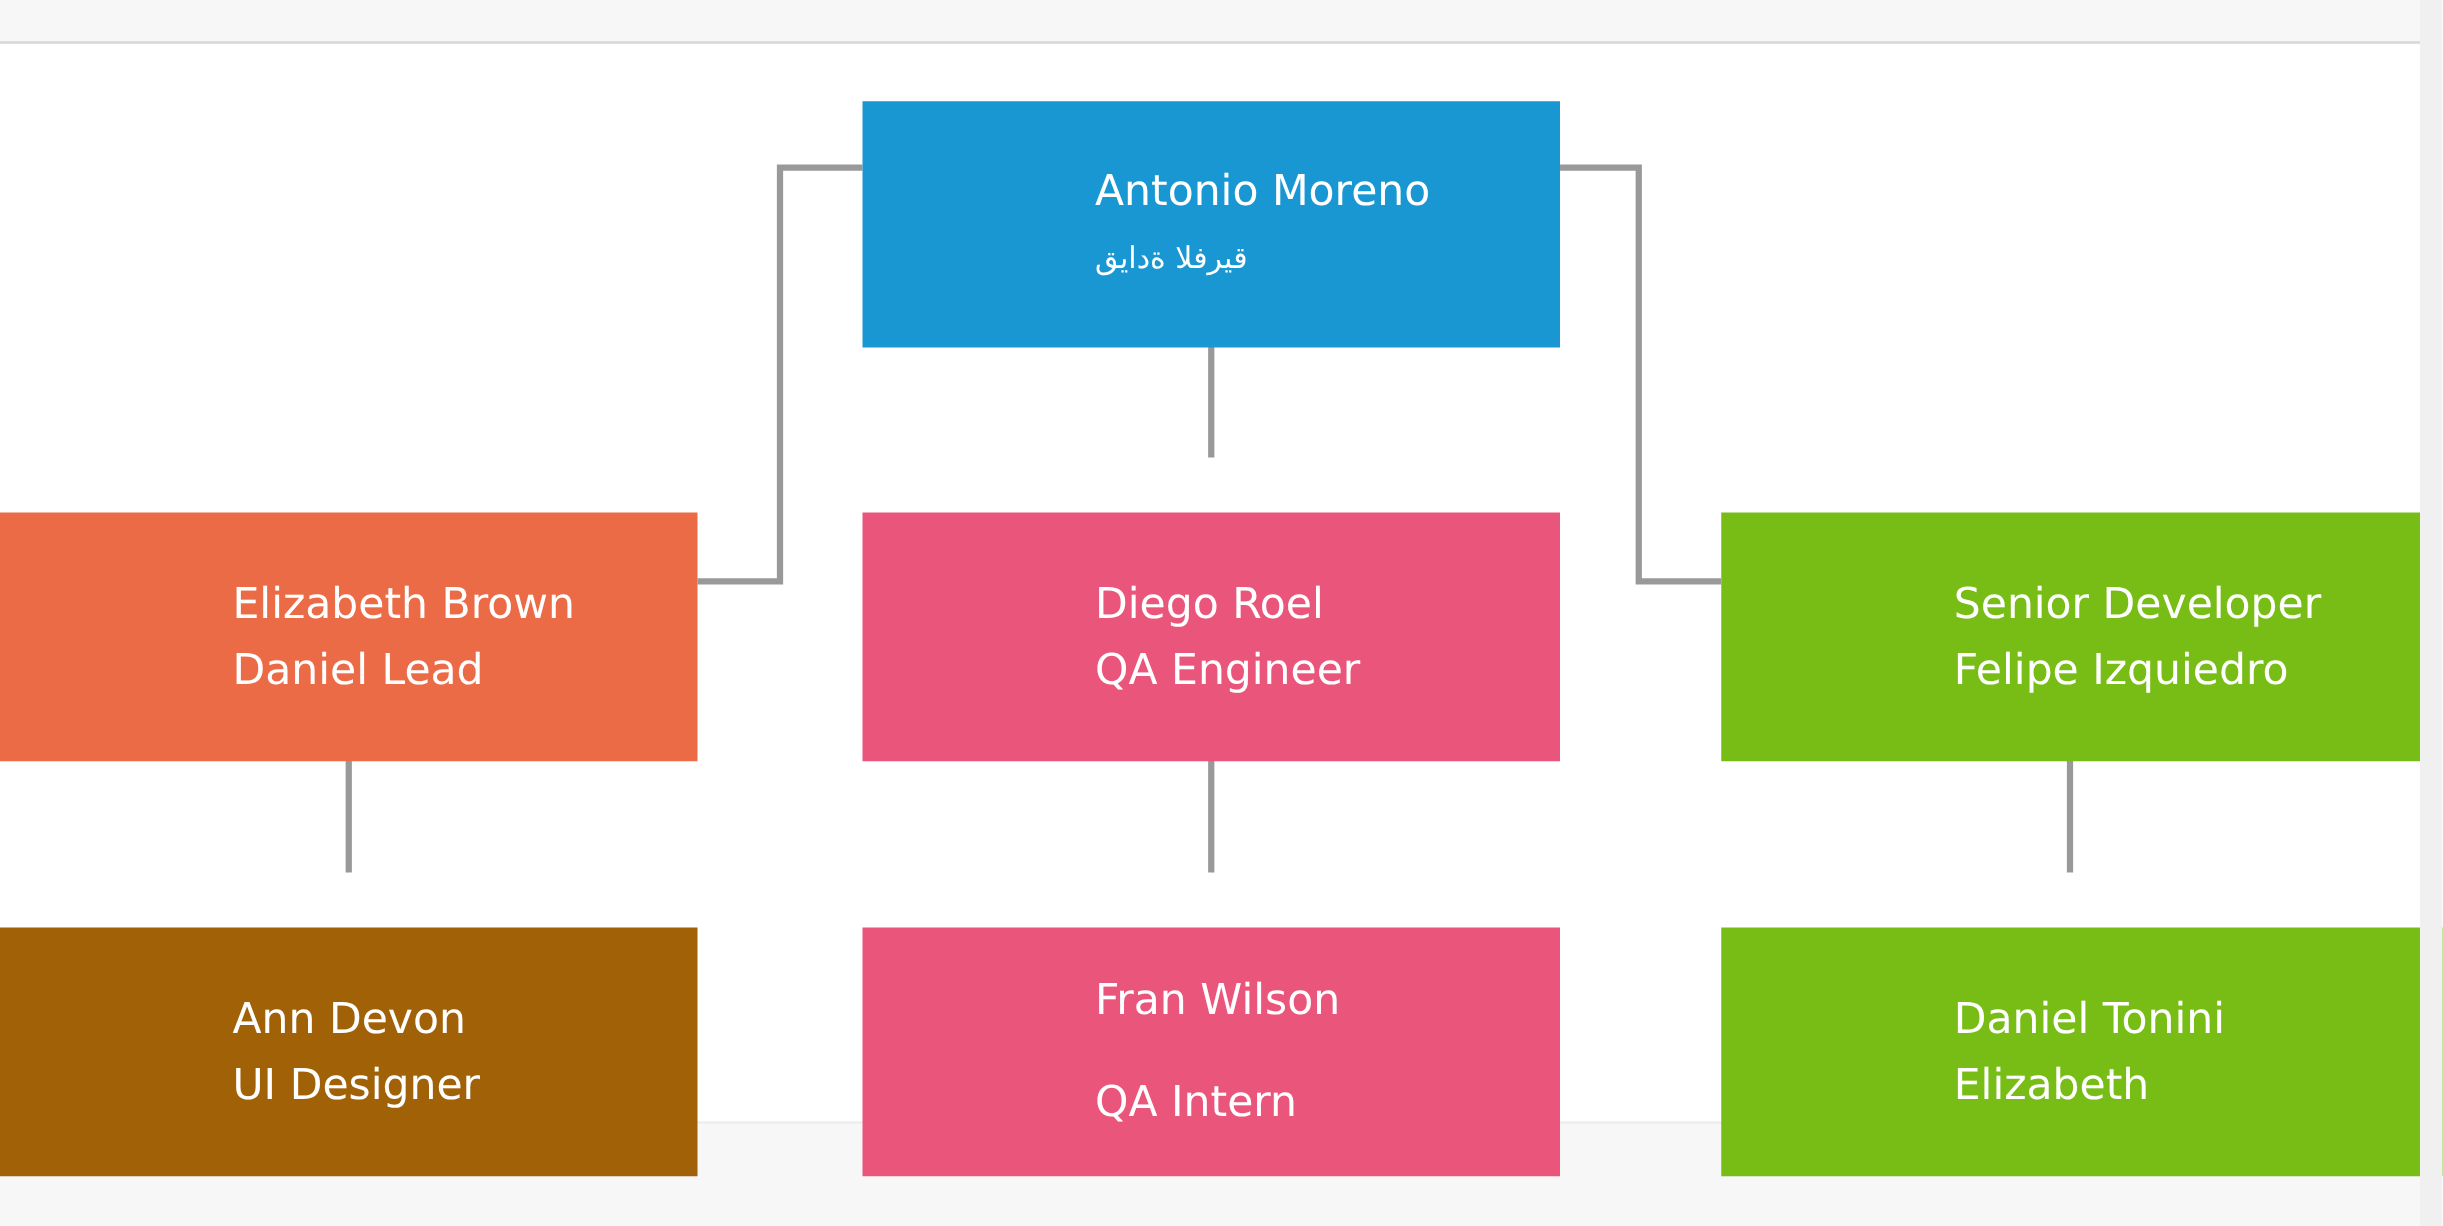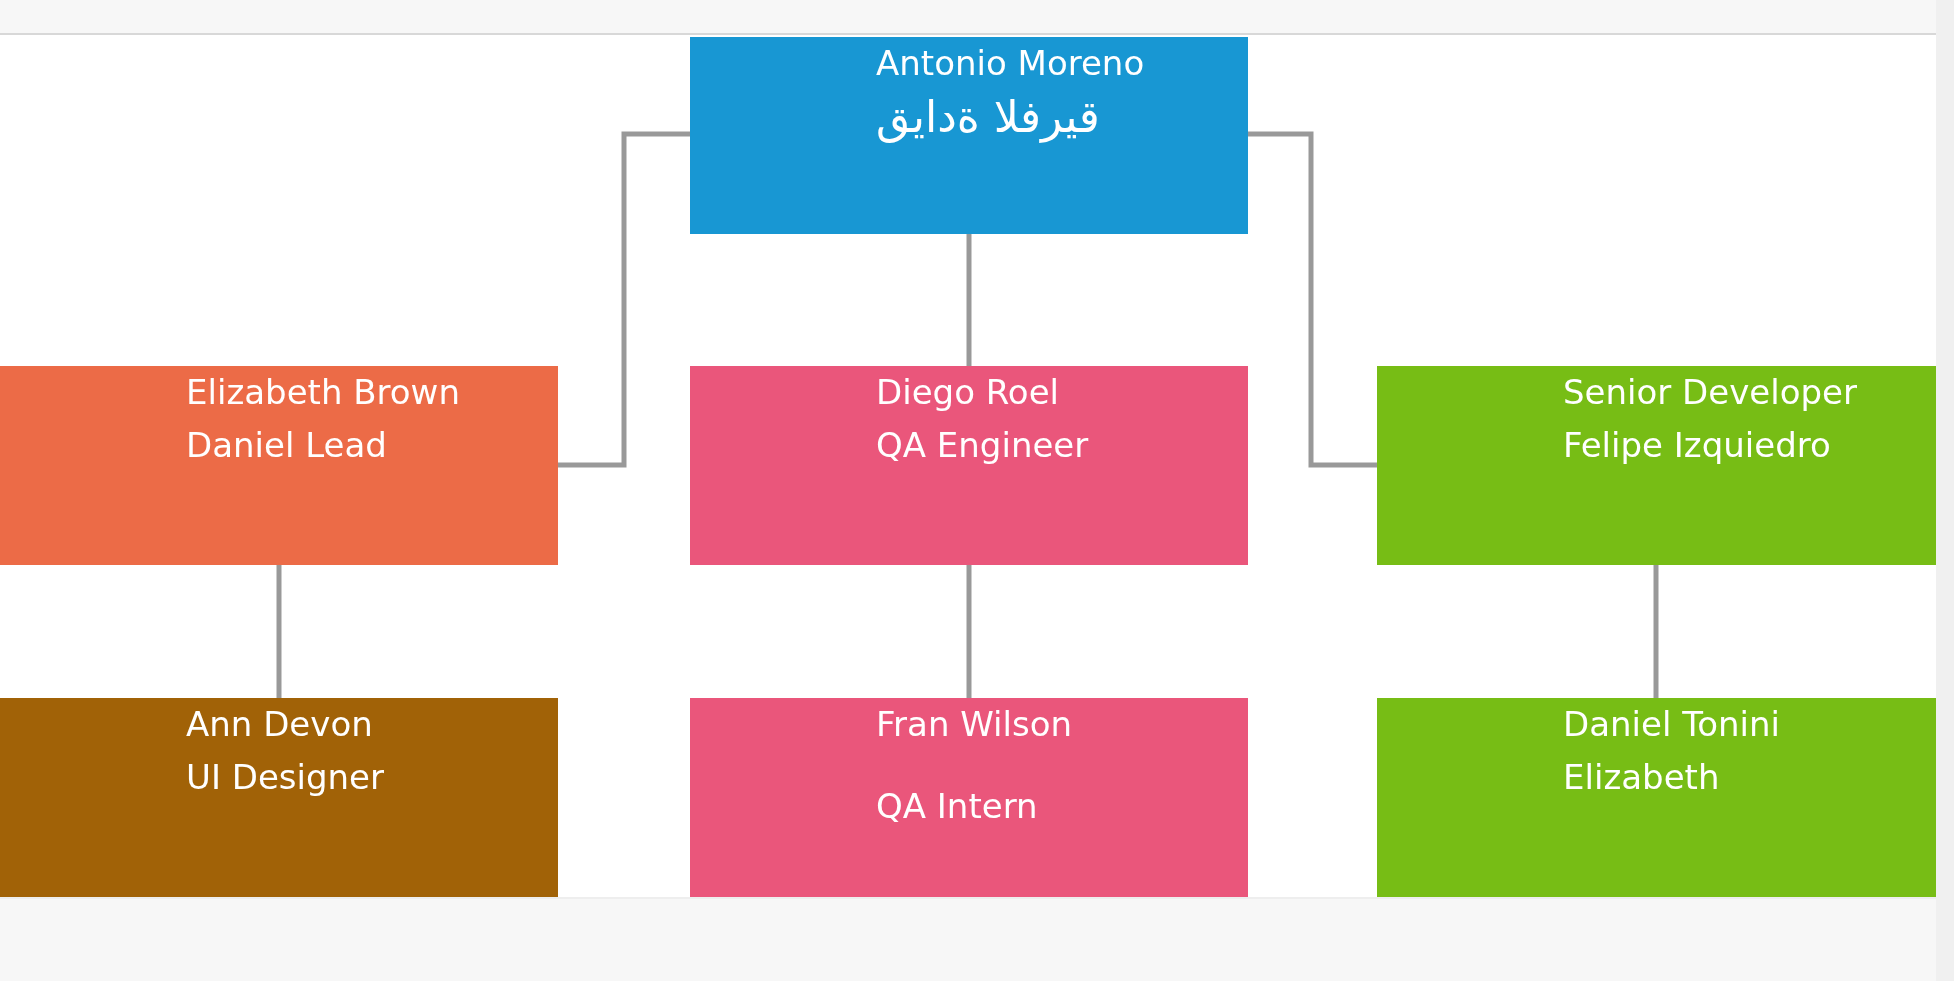--- a/index.html
+++ b/index.html
@@ -42,34 +42,35 @@
     pointer-events: none;
   }
   .wire { stroke: #999999; stroke-width: 5; fill: none; }
   .annotation-underline { stroke: #0c0c0c; stroke-width: 7; fill: none; stroke-linecap: round; }
 
   .node {
     position: absolute;
     box-sizing: border-box;
     display: flex;
     flex-direction: column;
-    justify-content: flex-start;
+    justify-content: center;
     padding-left: 186px;
     color: #ffffff;
     font-size: 34px;
     line-height: 53px;
     cursor: default;
+    margin-top: 44px;
   }
   .node .line { white-space: nowrap; }
 
   
   .arabic-raw {
     unicode-bidi: bidi-override;
     direction: ltr;
-    font-size: 44px;
+    font-size: 24px;
   }
 
   
   .n-antonio  { left: 690px;  top: 37px;  width: 558px; height: 197px; }
   .n-elizabeth{ left: 0px;    top: 366px; width: 558px; height: 199px; }
   .n-diego    { left: 690px;  top: 366px; width: 558px; height: 199px; }
   .n-felipe   { left: 1377px; top: 366px; width: 559px; height: 199px; }
   .n-ann      { left: 0px;    top: 698px; width: 558px; height: 199px; }
   .n-fran     { left: 690px;  top: 698px; width: 558px; height: 199px; }
   .n-daniel   { left: 1377px; top: 698px; width: 590px; height: 199px; }

